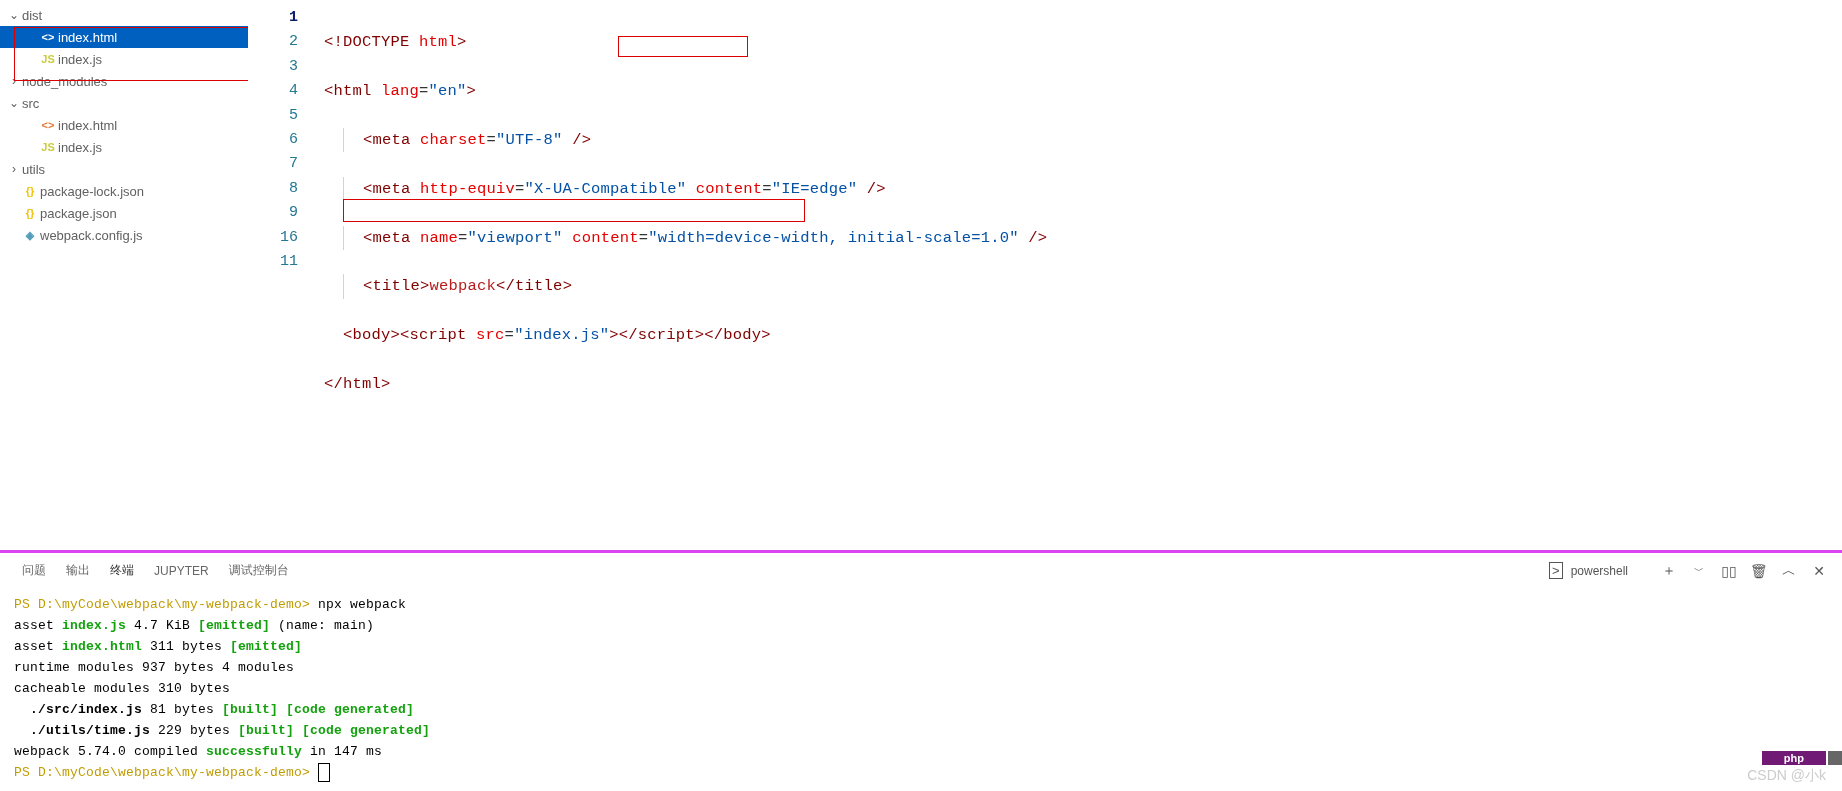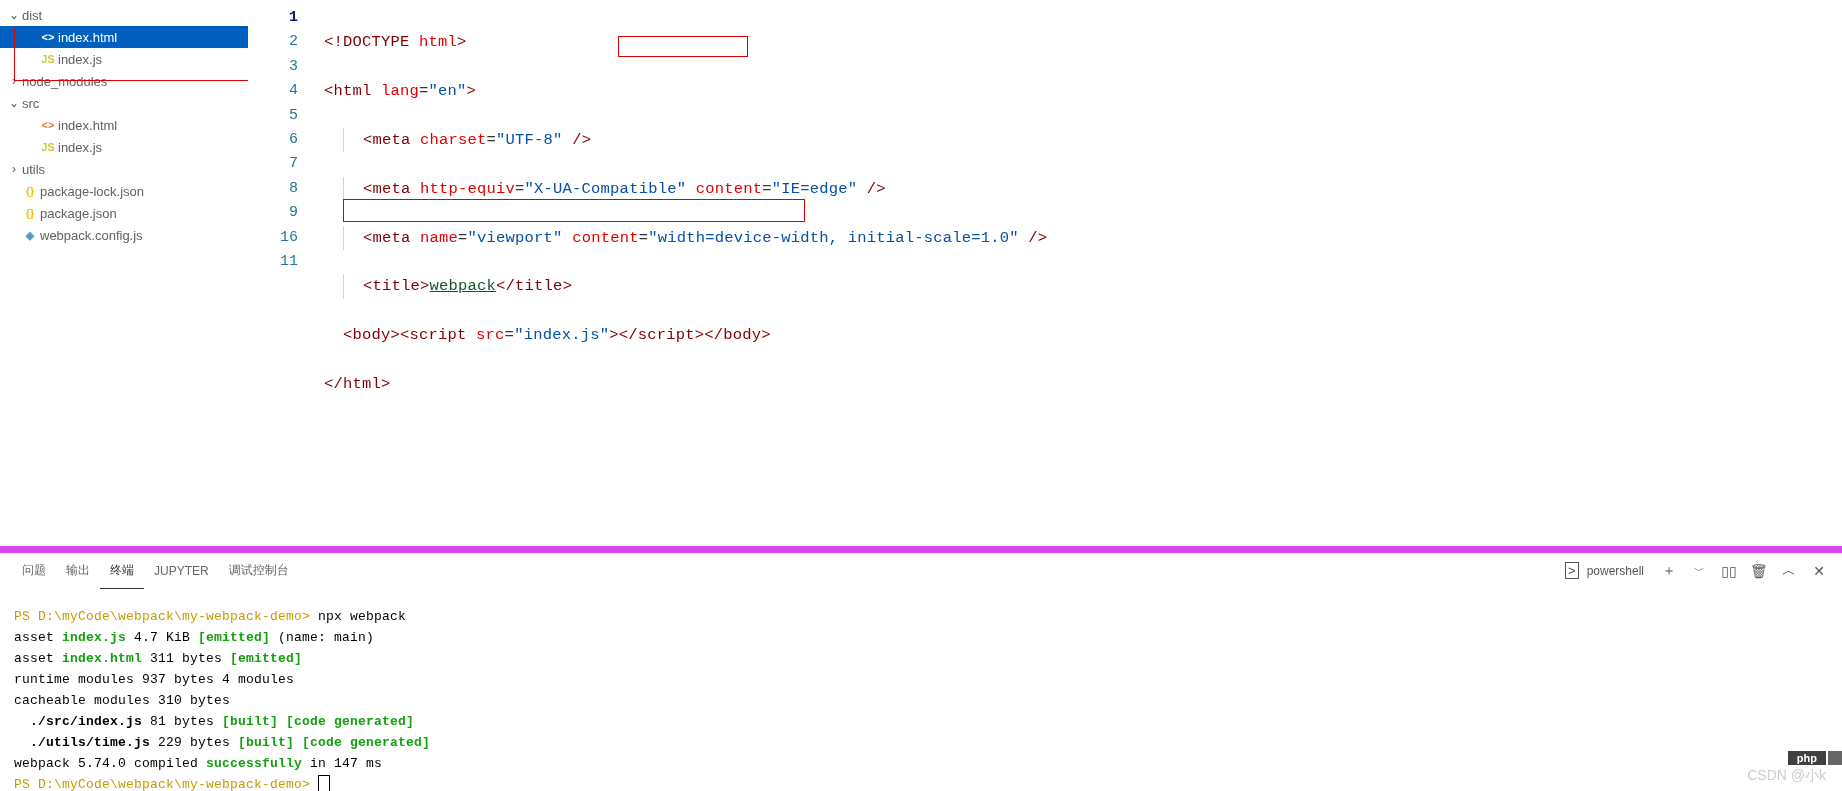--- a/index.html
+++ b/index.html
@@ -20,38 +20,38 @@
   
   .editor{flex:1;position:relative;display:flex;background:#fff;}
   .gutter{width:50px;text-align:right;color:#237893;padding-top:6px;padding-right:26px;font-size:15px;line-height:24.4px;}
   .gutter .active{color:#0b216f;font-weight:bold;}
   .code{flex:1;padding-top:6px;font-size:15.5px;line-height:24.4px;white-space:pre;letter-spacing:0.2px;}
   .code .ln{height:24.4px;}
   .t-bracket{color:#800000;}
   .t-tag{color:#800000;}
   .t-attr{color:#e50000;}
   .t-val{color:#0451a5;}
-  .t-text{color:#14532d;text-decoration:underline;}
+  .t-text{color:#b91c1c;}
   .indent-guide{display:inline-block;border-left:1px solid #d3d3d3;width:1px;height:24.4px;vertical-align:top;margin-right:-1px;}
   .red-box-2{position:absolute;border:1px solid #d00;pointer-events:none;}
   
-  .panel{border-top:7px solid #d946ef;display:flex;flex-direction:column;height:238px;gap:12px;}
+  .panel{border-top:3px solid #d946ef;display:flex;flex-direction:column;height:238px;}
   .panel-tabs{display:flex;align-items:center;height:35px;padding:0 12px;font-family:'Segoe UI',Arial,sans-serif;font-size:12px;color:#666;}
   .ptab{padding:0 10px;height:35px;display:flex;align-items:center;cursor:pointer;}
   .ptab.active{color:#333;border-bottom:1px solid #333;}
   .panel-tools{margin-left:auto;display:flex;align-items:center;gap:8px;color:#555;}
   .ptool{width:22px;height:22px;display:flex;align-items:center;justify-content:center;cursor:pointer;font-size:14px;}
   .terminal{flex:1;padding:6px 14px;font-size:13px;line-height:21px;white-space:pre;color:#000;overflow:hidden;background:#fff;letter-spacing:0.2px;}
   .term-yellow{color:#c19c00;}
   .term-green-b{color:#13a10e;font-weight:bold;}
   .term-bold{font-weight:bold;}
   .red-box-3{position:absolute;border:1px solid #d00;pointer-events:none;}
   .cursor-box{display:inline-block;width:10px;height:17px;border:1px solid #000;vertical-align:middle;}
   .footer-wm{position:absolute;right:16px;bottom:6px;color:#ccc;font-size:14px;font-family:Arial;}
-  .php-tag{position:absolute;right:16px;bottom:26px;background:#404040;color:#fff;font-size:11px;padding:1px 9px;font-family:Arial;font-weight:bold;}
+  .php-tag{position:absolute;right:16px;bottom:26px;background:#701a75;color:#fff;font-size:11px;padding:1px 22px;font-family:Arial;font-weight:bold;}
   .php-shadow{position:absolute;right:0px;bottom:26px;width:14px;height:14px;background:#666;}
 </style>
 </head>
 <body>
 
 <div class="app">
   <div class="top">
 
     <div class="sidebar" id="sidebar">
         <div class="tree-item" style="padding-left: 6px;">
@@ -139,21 +139,21 @@
 
   <div class="panel">
     <div class="panel-tabs">
       <div class="ptab">问题</div>
       <div class="ptab">输出</div>
       <div class="ptab active">终端</div>
       <div class="ptab">JUPYTER</div>
       <div class="ptab">调试控制台</div>
       <div class="panel-tools">
         <span style="font-size:13px;border:1px solid #555;padding:0 2px;">&gt;</span>
-        <span style="margin-right:6px;">powershell</span>
+        <span style="margin-right:22px;">powershell</span>
         <div class="ptool">＋</div>
         <div class="ptool" style="font-size:10px;">﹀</div>
         <div class="ptool">▯▯</div>
         <div class="ptool">🗑</div>
         <div class="ptool">︿</div>
         <div class="ptool">✕</div>
       </div>
     </div>
     <div class="terminal"><span class="term-yellow">PS D:\myCode\webpack\my-webpack-demo&gt;</span><span> npx webpack</span>
 <span>asset </span><span class="term-green-b">index.js</span><span> 4.7 KiB </span><span class="term-green-b">[emitted]</span><span> (name: main)</span>

